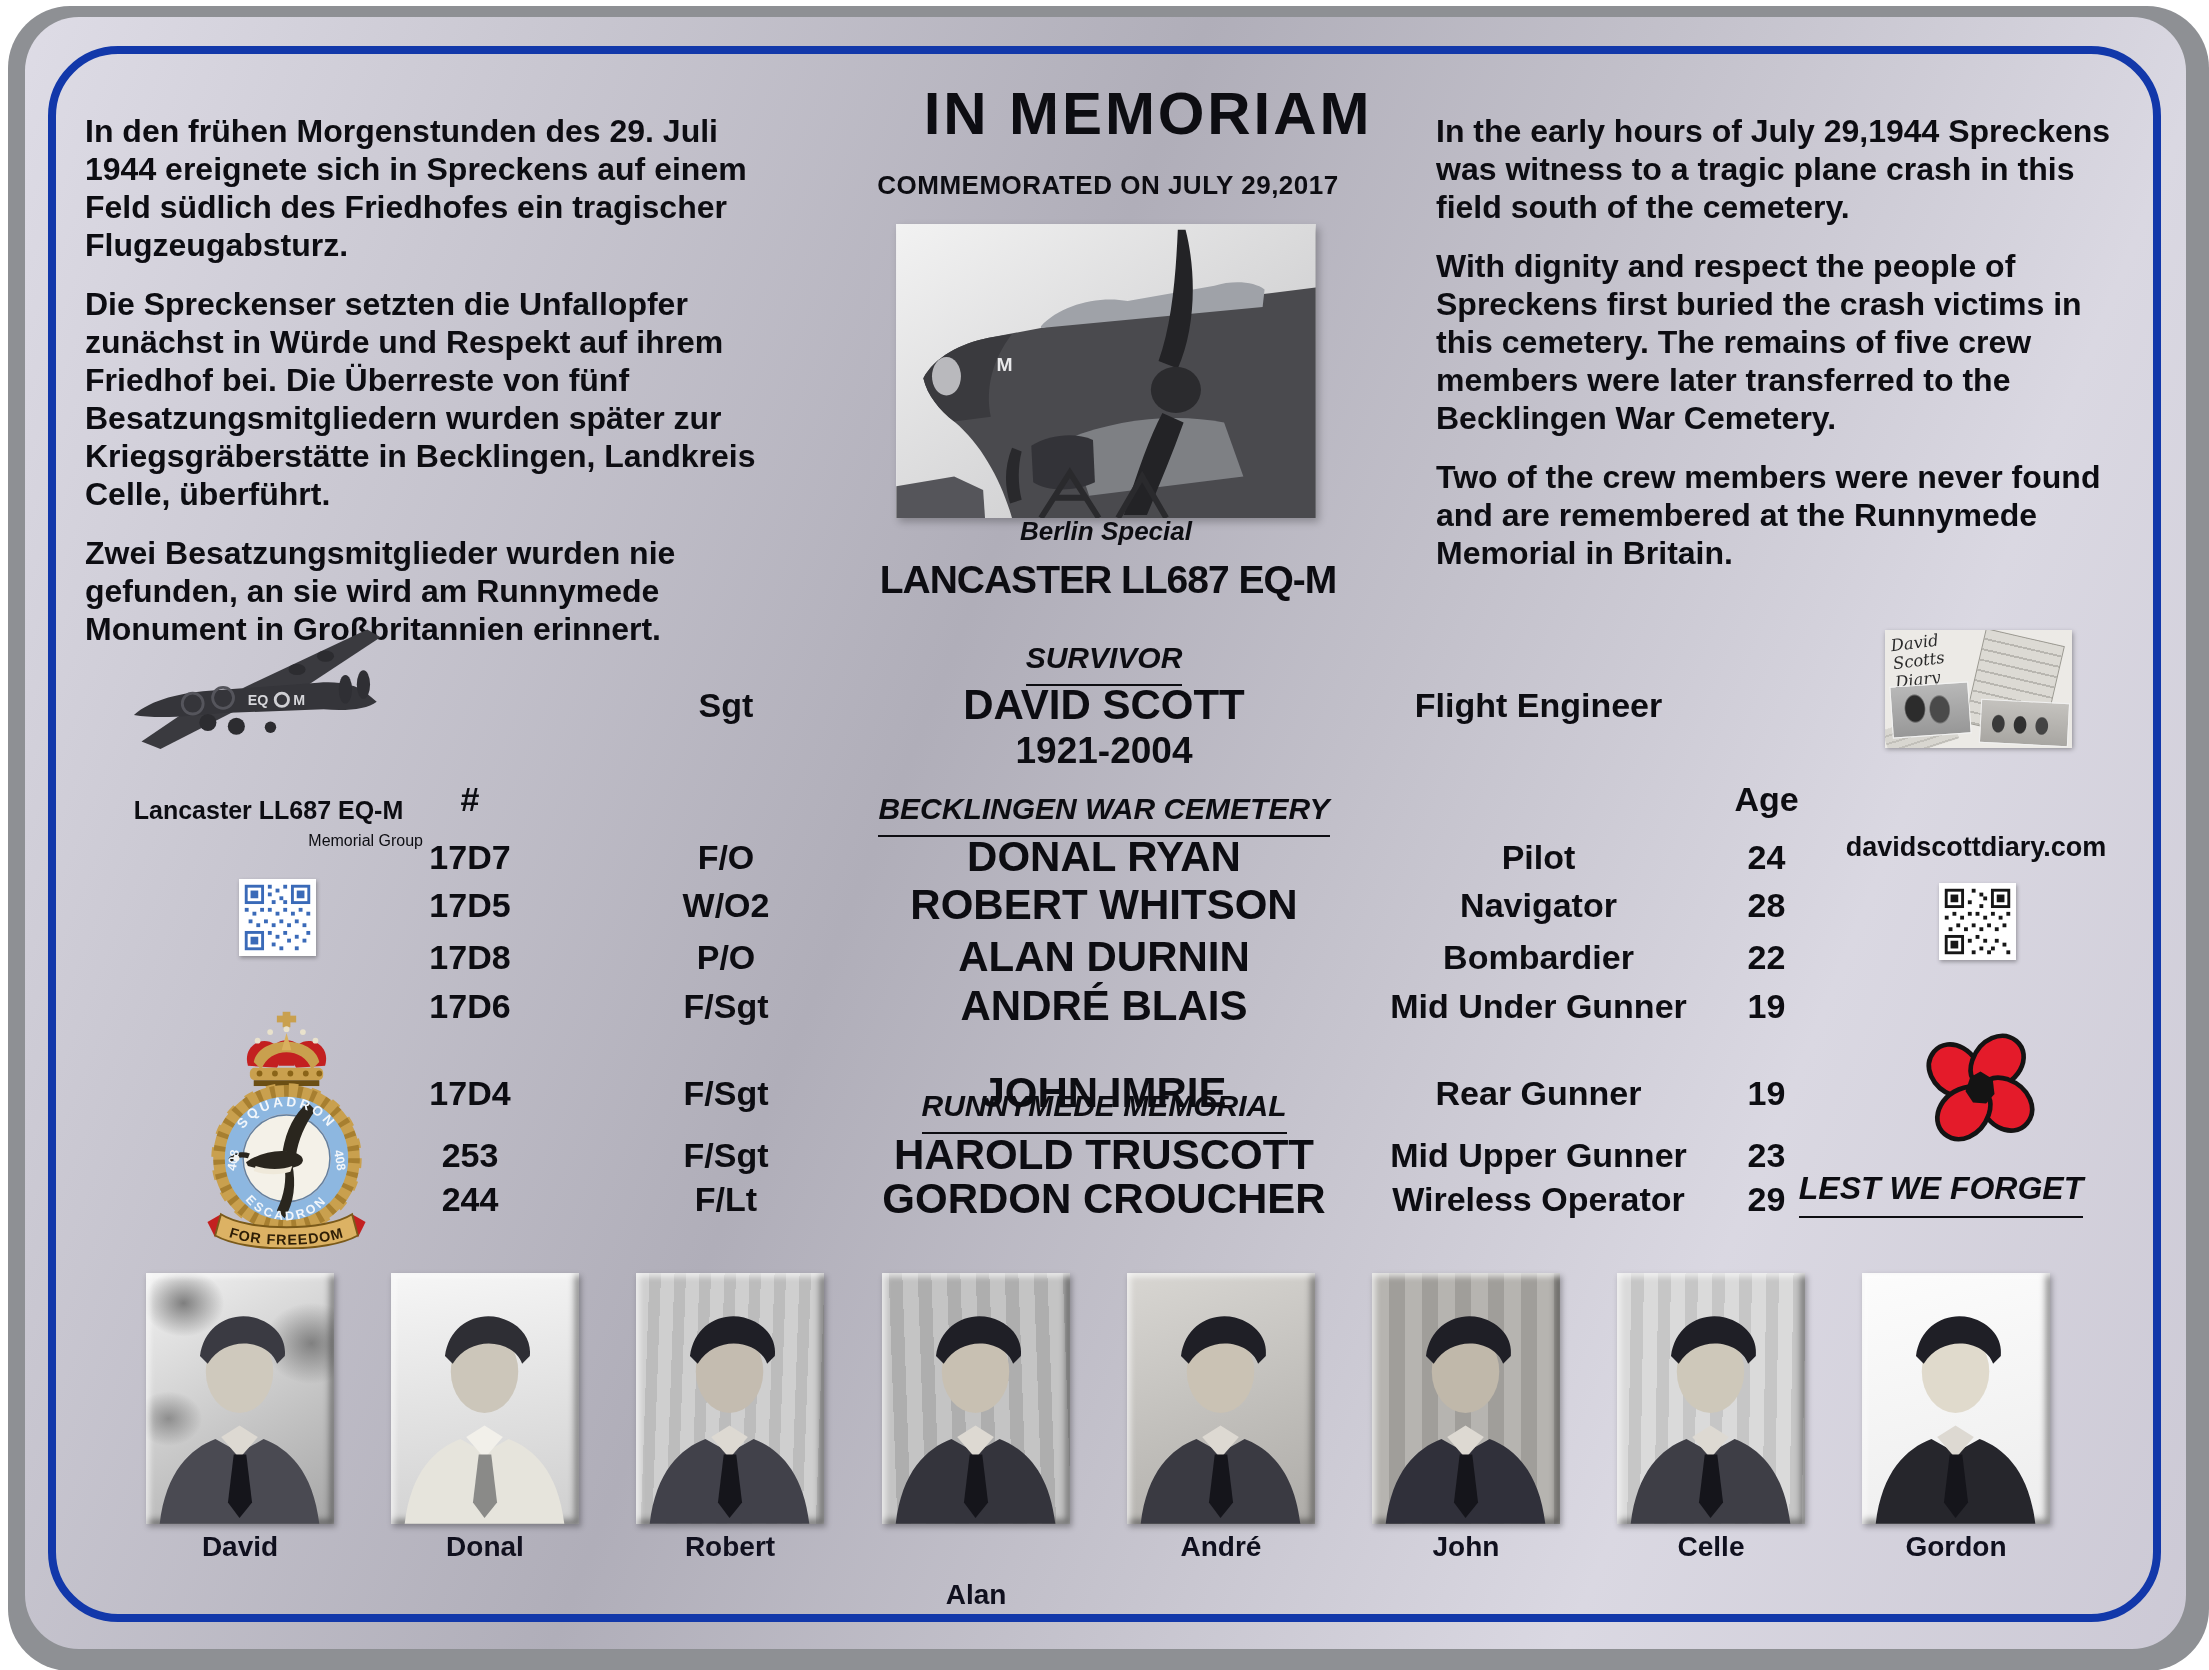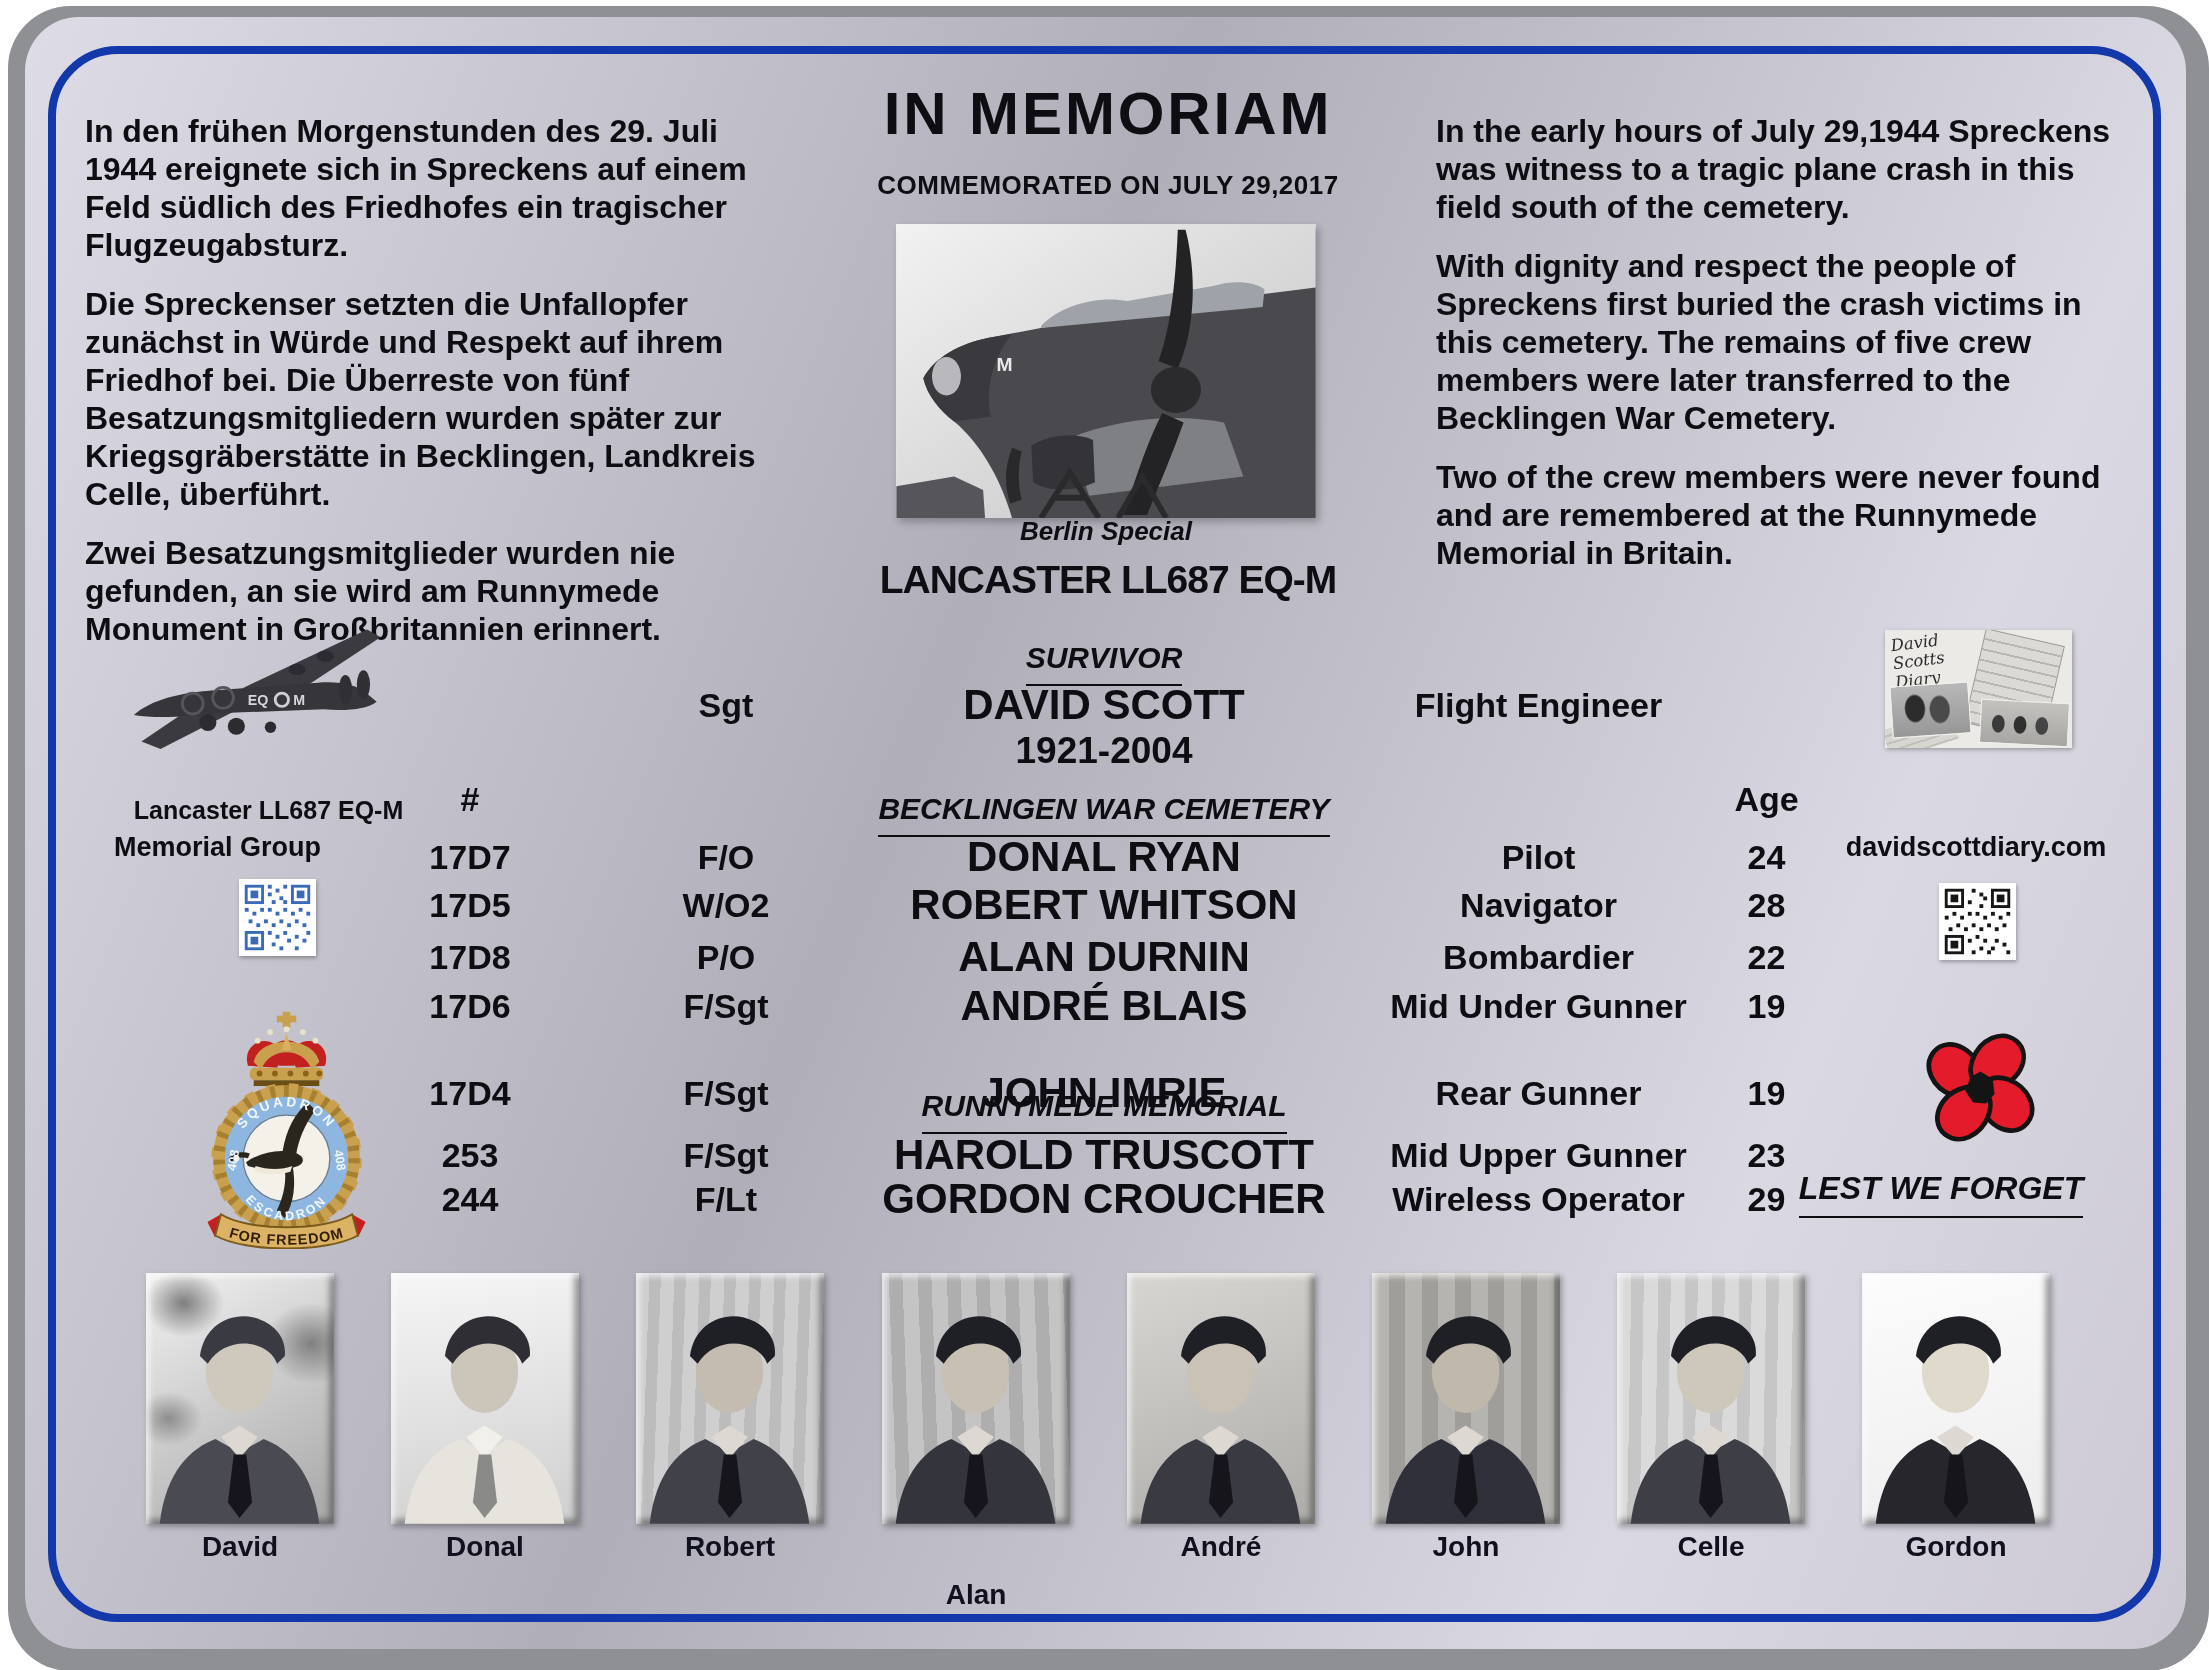--- a/index.html
+++ b/index.html
@@ -22,21 +22,21 @@
     position:absolute;left:48px;top:46px;width:2113px;height:1576px;
     box-sizing:border-box;border:8.7px solid #1238aa;border-radius:70px;
   }
   .abs{position:absolute;}
   
   .intro{position:absolute;top:100px;}
   .intro p{margin:12px 0 21px 0;font-size:32px;line-height:38px;font-weight:bold;}
   .german{left:85px;width:705px;}
   .english{left:1436px;width:697px;}
   
-  .title{left:828px;top:79px;width:560px;text-align:center;font-size:60px;font-weight:bold;letter-spacing:2.9px;}
+  .title{left:868px;top:79px;width:560px;text-align:center;font-size:60px;font-weight:bold;letter-spacing:2.9px;}
   .subtitle{left:828px;top:170px;width:560px;text-align:center;font-size:26px;font-weight:bold;letter-spacing:0.5px;}
   .photo-frame{
     left:896px;top:224px;width:420px;height:294px;
     box-shadow:inset 3.9px 3.9px 7.7px rgba(255,255,255,.85), inset -4.8px -4.8px 8.7px rgba(0,0,0,.5), 2.9px 3.9px 7.7px rgba(0,0,0,.25);
   }
   .photo-frame svg{display:block;width:100%;height:100%;}
   .caption{left:896px;top:516px;width:420px;text-align:center;font-size:26px;font-weight:bold;font-style:italic;}
   .aircraft-name{left:828px;top:558px;width:560px;text-align:center;font-size:39px;font-weight:bold;letter-spacing:-1px;}
   
   .rrow{position:absolute;left:0;width:2209px;height:42px;line-height:42px;font-weight:bold;font-size:34px;}
@@ -46,21 +46,21 @@
   .rrow .role{position:absolute;left:1355px;width:367px;text-align:center;}
   .rrow .age{position:absolute;left:1694px;width:145px;text-align:center;}
   .sec-head{position:absolute;left:824px;width:560px;height:42px;line-height:42px;text-align:center;
     font-size:30px;font-weight:bold;font-style:italic;}
   .sec-head .u, .motto .u{border-bottom:2.9px solid #0d0d12;padding-bottom:10px;}
   .years{font-size:37px !important;}
   
   .silhouette{left:128px;top:622px;width:266px;height:147px;}
   .silhouette svg{display:block;width:100%;height:100%;}
   .left-label{left:114px;top:796px;width:309px;text-align:center;font-size:25px;font-weight:bold;}
-  .left-label2{left:114px;top:832px;width:309px;text-align:left;font-size:27px;font-weight:bold;}
+  .left-label2{left:114px;top:832px;width:309px;text-align:right;font-size:16px;font-weight:normal;}
   .qr-card{background:#ffffff;box-shadow:1px 1.9px 3.9px rgba(0,0,0,.3);}
   .qr-blue{left:239px;top:879px;width:77px;height:77px;}
   .qr-black{left:1939px;top:883px;width:77px;height:77px;}
   .crest{left:197px;top:1006px;width:180px;height:243px;}
   .crest svg{display:block;width:100%;height:100%;}
   
   .collage{left:1885px;top:630px;width:187px;height:118px;background:#eceae6;box-shadow:1px 1.9px 4.8px rgba(0,0,0,.35);overflow:hidden;}
   .diary-script{position:absolute;left:7.7px;top:3.9px;font-family:"DejaVu Serif", serif;font-style:italic;
     font-size:16.4px;line-height:18.3px;color:#2a2a2a;transform:rotate(-7deg);z-index:3;}
   .diary-script span{display:block;}

